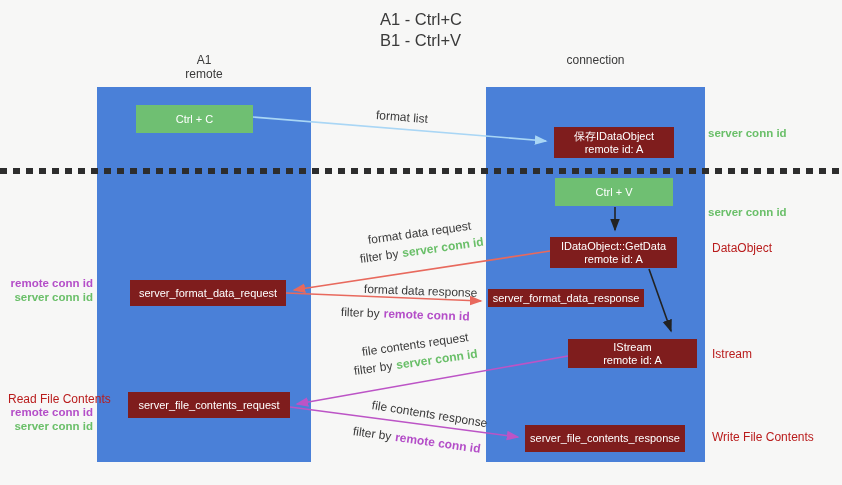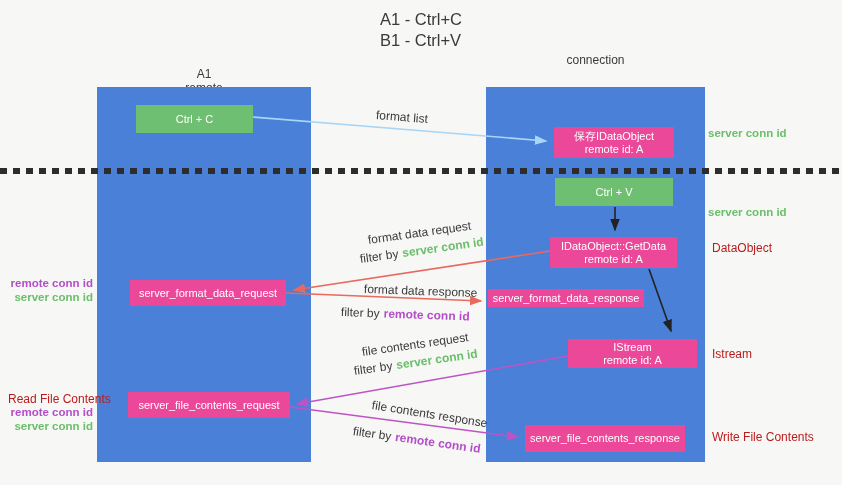--- a/index.html
+++ b/index.html
@@ -8,42 +8,42 @@
   .title-wrap{position:absolute;left:0;top:9px;width:842px;display:flex;justify-content:center;}
   .title-inner{display:inline-block;text-align:left;font-size:16.5px;color:#3a3a3a;line-height:21px;}
   .lane{position:absolute;background:#4a80d8;}
   .lane-header{position:absolute;text-align:center;font-size:12px;color:#3a3a3a;line-height:14px;}
   .divider{position:absolute;left:0;top:168px;width:842px;height:6px;
     background:repeating-linear-gradient(90deg,#2d2d2d 0 7px,transparent 7px 13px);}
   .arrows{position:absolute;left:0;top:0;}
   .node{position:absolute;display:flex;flex-direction:column;align-items:center;justify-content:center;
         color:#fff;font-size:11px;line-height:13px;text-align:center;}
   .green-node{background:#6fbf72;}
-  .orange-node{background:#ec4899;}
+  .orange-node{background:#7f1d1d;}
   .edge-label{position:absolute;font-size:12px;color:#3a3a3a;white-space:nowrap;transform-origin:left center;}
   .side-label{position:absolute;font-size:12px;color:#b91c1c;white-space:nowrap;}
   .bold-id{font-size:11.5px;font-weight:bold;}
   .left-align-box{left:0;width:93px;text-align:right;}
   .green-t{color:#6abf69;font-weight:bold;}
   .purple-t{color:#b44ec8;font-weight:bold;}
   .gap{margin-left:4px;}
 </style>
 </head>
 <body>
 
 <div class="canvas">
 
   <div class="title-wrap">
     <div class="title-inner">
       <div>A1 - Ctrl+C</div>
       <div>B1 - Ctrl+V</div>
     </div>
   </div>
 
-  <div class="lane-header" style="left:97px;top:53px;width:214px;margin-top:14px;">
+  <div class="lane-header" style="left:97px;top:53px;width:214px;">
     <div>A1</div>
     <div>remote</div>
   </div>
   <div class="lane-header" style="left:486px;top:53px;width:219px;">
     <div>connection</div>
   </div>
 
   <div class="lane" style="left:97px;top:87px;width:214px;height:375px;"></div>
   <div class="lane" style="left:486px;top:87px;width:219px;height:375px;"></div>
 

